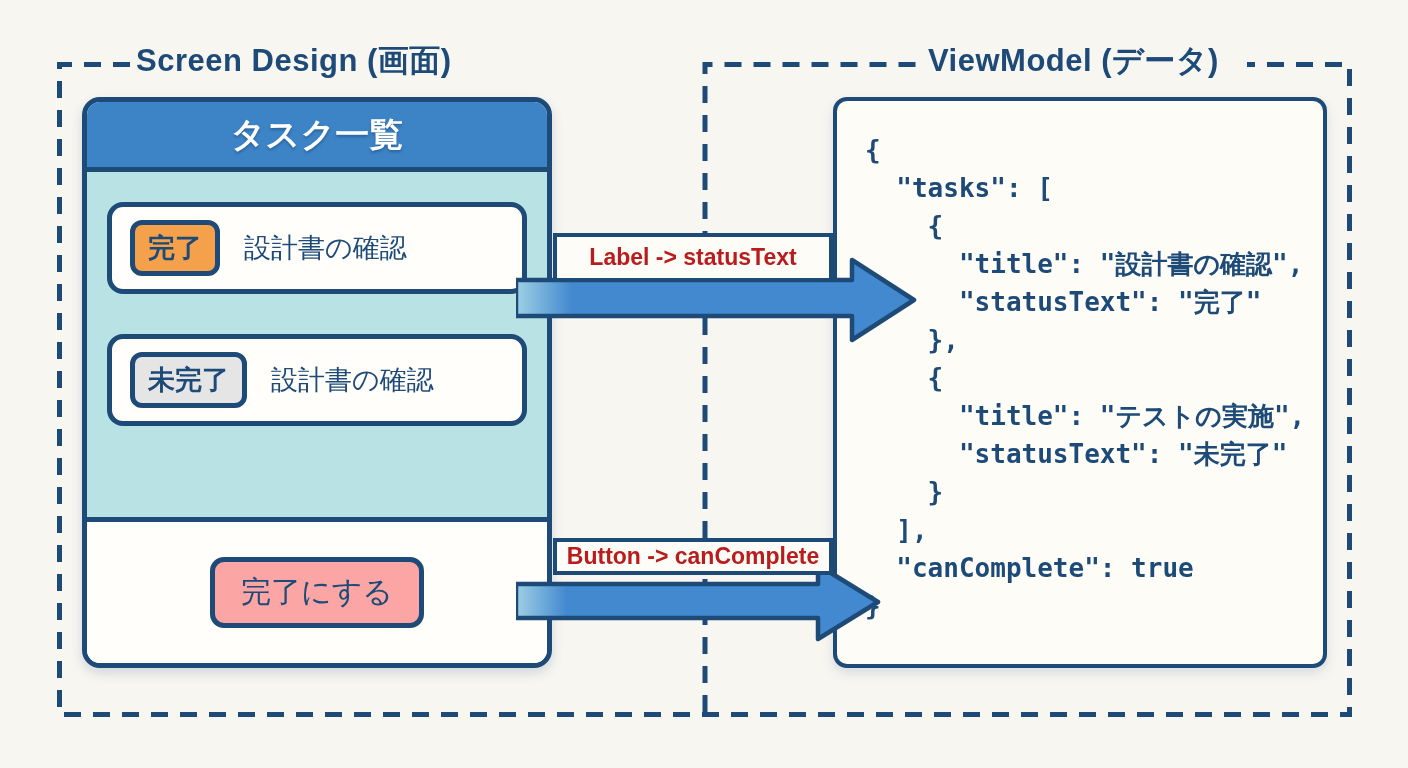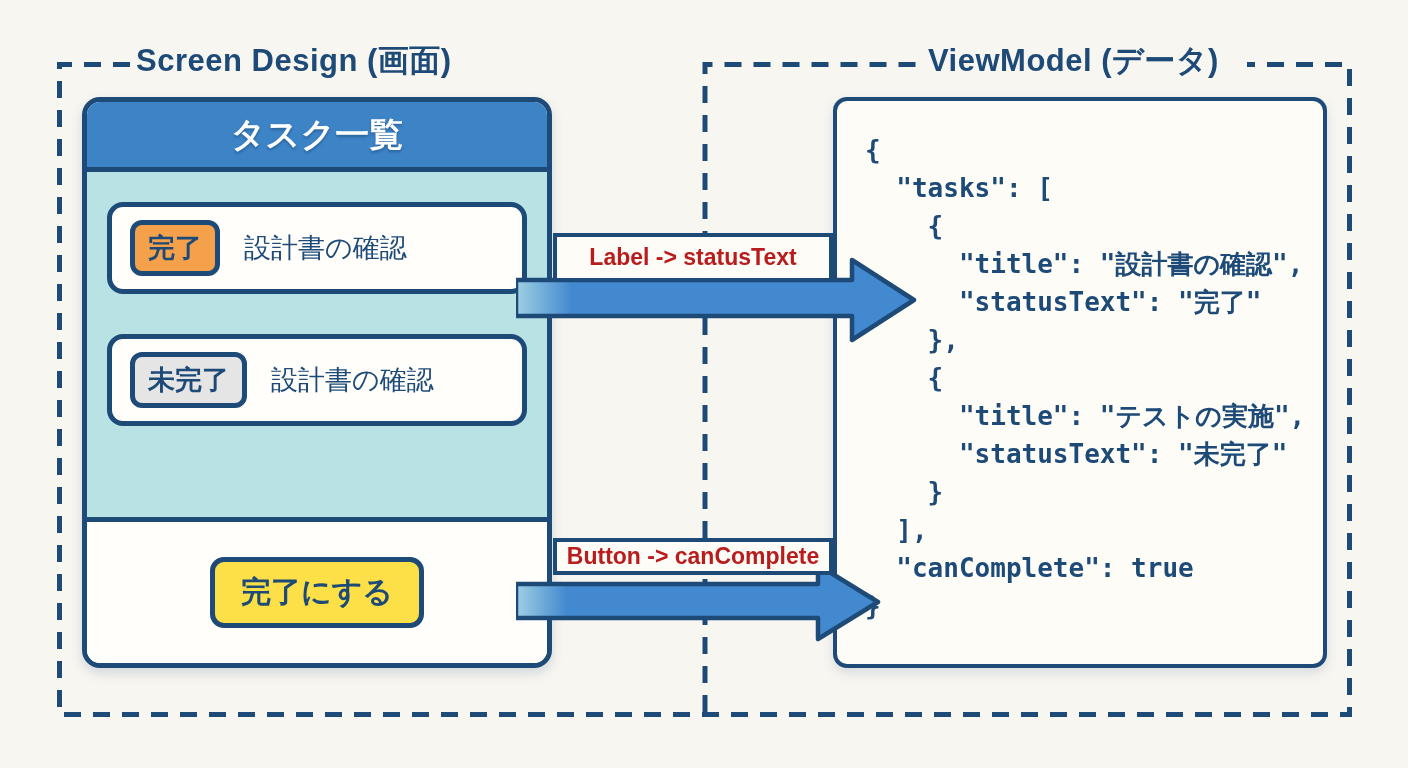--- a/index.html
+++ b/index.html
@@ -54,22 +54,22 @@
     padding: 5px 13px; white-space: nowrap; flex: 0 0 auto;
   }
   .status-badge.done { background: #f5a14b; }
   .status-badge.todo { background: #e5e5e5; }
   .task-title { font-size: 27px; font-weight: normal; margin-left: 24px; white-space: nowrap; }
   .phone-footer {
     flex: 1 1 auto; background: #fffefb;
     display: flex; align-items: center; justify-content: center;
   }
   .complete-button {
-    background: #fde047; border: 5px solid #1d4a77; border-radius: 14px;
-    font-family: inherit; font-size: 30px; font-weight: bold; color: #1d4a77;
+    background: #fca5a5; border: 5px solid #1d4a77; border-radius: 14px;
+    font-family: inherit; font-size: 30px; font-weight: normal; color: #1d4a77;
     padding: 10px 26px; cursor: pointer; white-space: nowrap;
   }
 
   
   .vm-panel {
     position: absolute; left: 833px; top: 97px; width: 494px; height: 571px;
     background: #fdfcf7; border: 4px solid #1d4a77; border-radius: 14px;
     z-index: 2; box-shadow: 0 5px 12px rgba(29, 74, 119, 0.15);
     padding: 30px 0 0 28px; overflow: hidden;
   }

